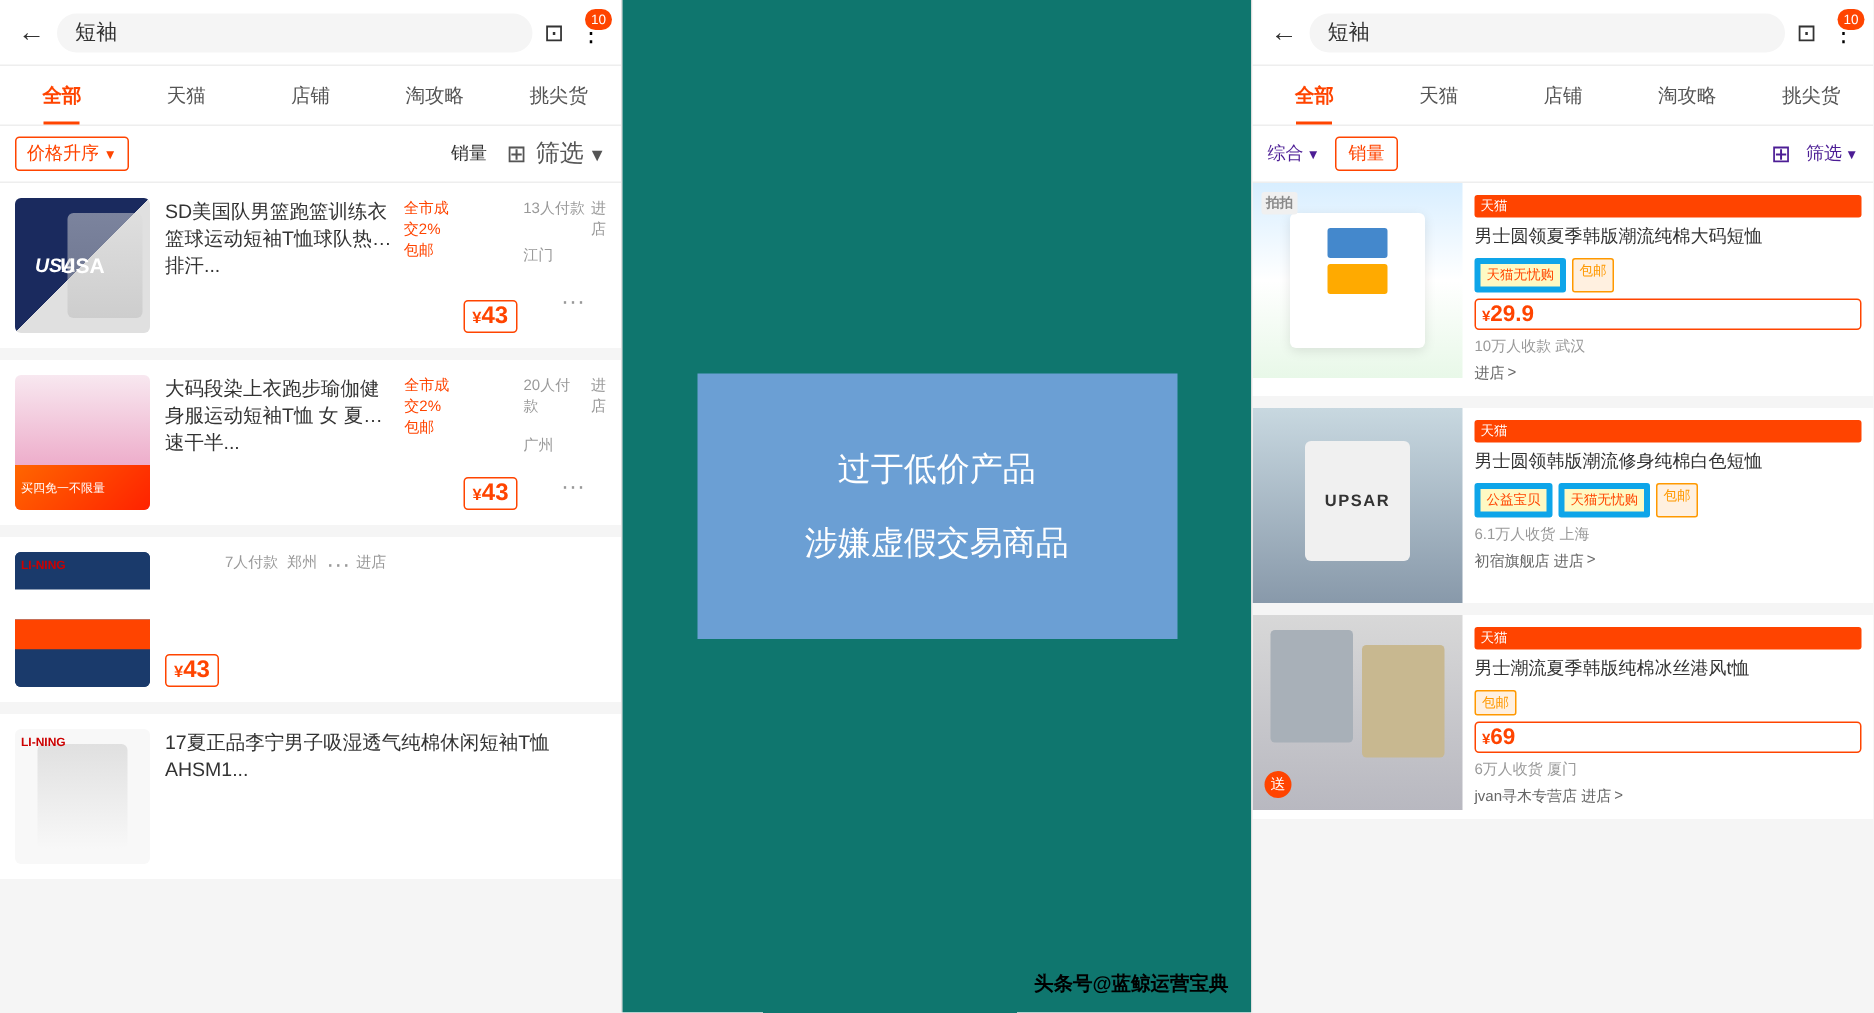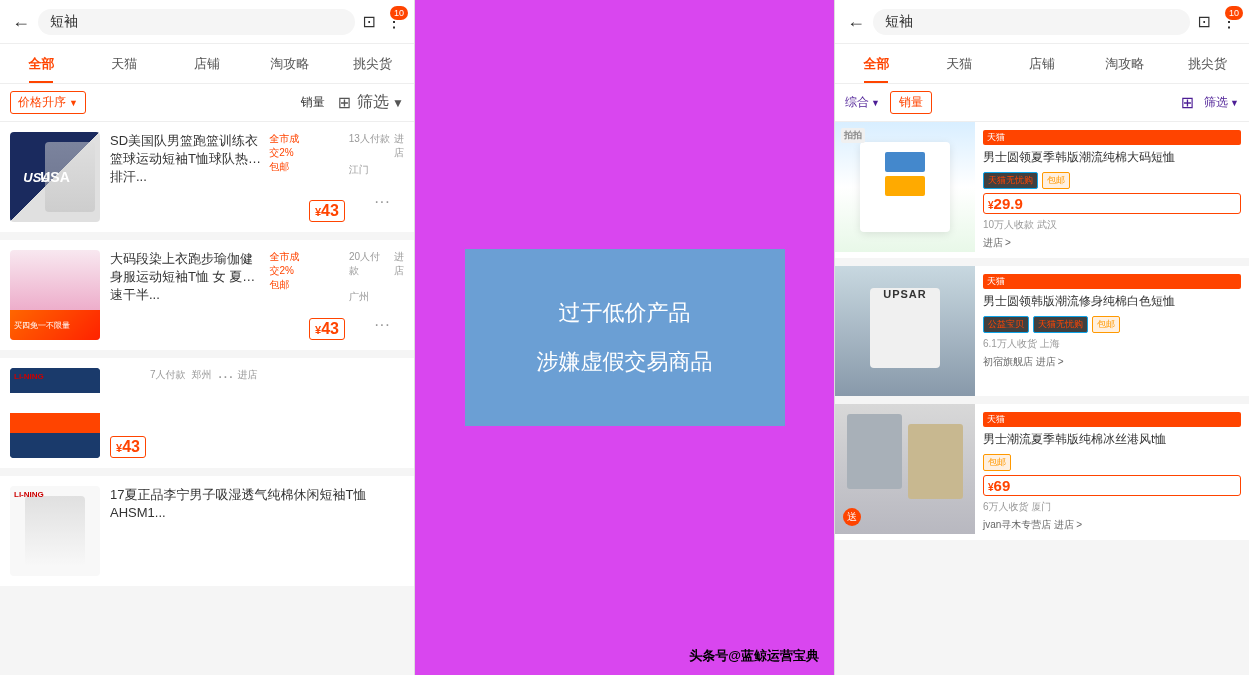--- a/index.html
+++ b/index.html
@@ -35,21 +35,21 @@
       flex-shrink: 0;
       margin-left: auto;
     }
 
     
     .middle-overlay {
       flex: 1;
       display: flex;
       align-items: center;
       justify-content: center;
-      background: #d946ef;
+      background: #0f766e;
       position: relative;
     }
 
     .overlay-box {
       background: #6b9fd4;
       width: 320px;
       padding: 40px 30px;
       text-align: center;
       line-height: 2.2;
     }
@@ -355,22 +355,22 @@
       display: inline-block;
     }
 
     .product-title-right {
       font-size: 12px;
       color: #333;
       line-height: 1.4;
     }
 
     .coupon-tag {
-      background: #404040;
-      border: 1px solid #0ea5e9;
+      background: #fef9c3;
+      border: 4px solid #0ea5e9;
       color: #ff4400;
       font-size: 9px;
       padding: 1px 4px;
       border-radius: 2px;
       display: inline-flex;
       align-items: center;
       gap: 2px;
     }
 
     .free-ship-tag {
@@ -644,21 +644,21 @@
           <span>10万人收款</span> <span>武汉</span>
         </div>
         <div class="enter-shop">进店</div>
       </div>
     </div>
 
     <div class="product-item-right">
       <div class="product-image-right">
         <div style="width:100%;height:100%;background:linear-gradient(to bottom,#c8d8e0,#8899aa);position:relative;overflow:hidden;">
           <div style="position:absolute;top:15px;left:50%;transform:translateX(-50%);width:80px;height:95px;display:flex;align-items:center;justify-content:center;">
-            <div style="width:70px;height:80px;background:#f0f0f0;border-radius:4px;display:flex;align-items:flex-start;justify-content:center;">
+            <div style="width:70px;height:80px;background:#f0f0f0;border-radius:4px;display:flex;align-items:center;justify-content:center;">
               <span style="font-size:11px;font-weight:bold;color:#333;letter-spacing:1px;">UPSAR</span>
             </div>
           </div>
         </div>
       </div>
       <div class="product-info-right">
         <span class="tmall-badge">天猫</span>
         <div class="product-title-right">男士圆领韩版潮流修身纯棉白色短恤</div>
         <div style="display:flex;gap:4px;flex-wrap:wrap;margin-top:2px;">
           <span class="coupon-tag">公益宝贝</span>

